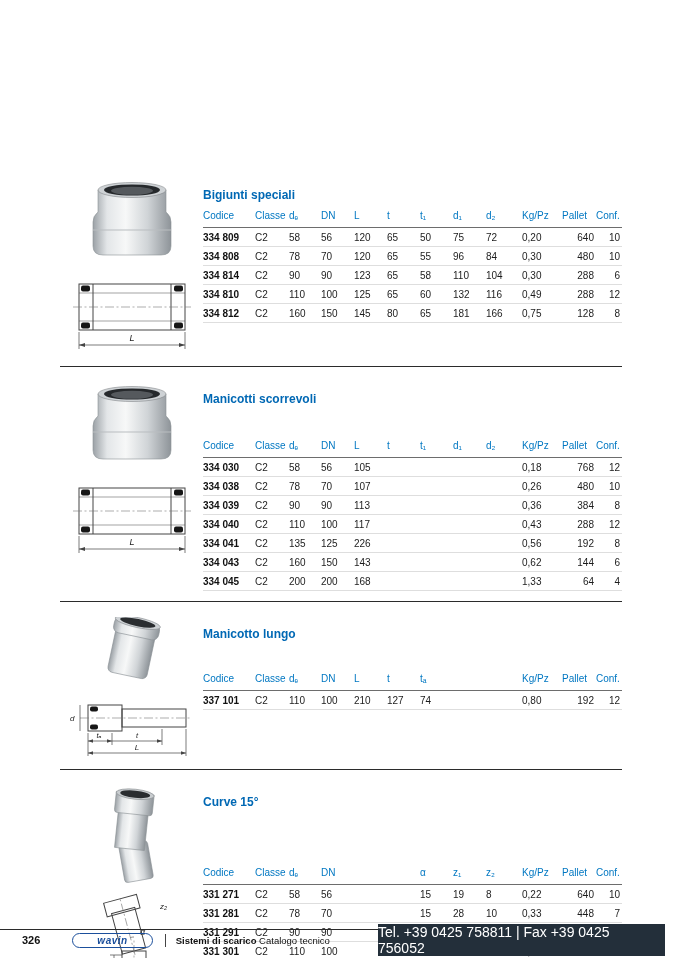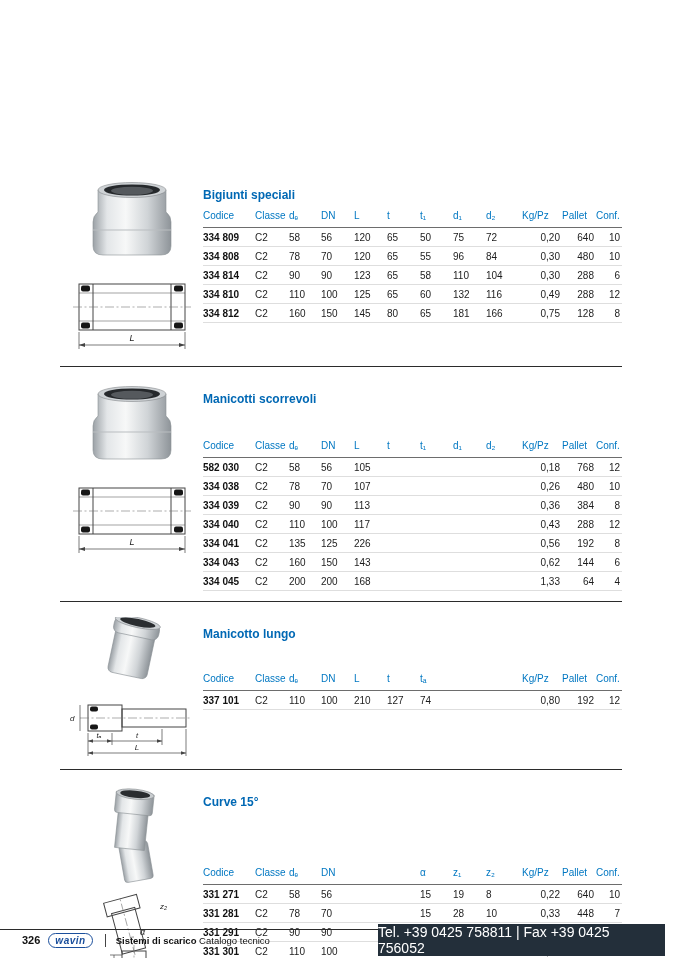--- a/index.html
+++ b/index.html
@@ -21,29 +21,29 @@
   .tg4{margin-bottom:58px}
 
   table.spec{border-collapse:collapse;table-layout:fixed;width:419px}
   table.spec th{font-weight:normal;color:#0077c2;font-size:10px;text-align:left;
     padding:0 2px 6px 0;border-bottom:1px solid #6d6d6d;white-space:nowrap;overflow:hidden}
   table.spec td{font-size:10px;color:#1c1c1c;padding:4px 2px 3px 0;border-bottom:1px solid #dedede;
     white-space:nowrap;overflow:hidden}
   table.spec td.c0{font-weight:bold;color:#111}
   .c0{width:52px}.c1{width:34px}.c2{width:32px}.c3{width:33px}.c4{width:33px}.c5{width:33px}
   .c6{width:33px}.c7{width:33px}.c8{width:36px}
-  .c9{width:40px;text-align:right}.c10{width:34px;text-align:right}.c11{width:26px;text-align:right}
+  .c9{width:40px;text-align:left}.c10{width:34px;text-align:right}.c11{width:26px;text-align:right}
 
   .photo,.drawing{line-height:0}
 
   .footer{position:absolute;left:0;right:12px;bottom:8px;height:21px;border-top:1px solid #2b2b2b;
     display:flex;align-items:center}
   .f-left{flex:1;display:flex;align-items:center;padding-left:22px}
   .pnum{font-size:11px;font-weight:bold;color:#111}
-  .logo{margin-left:8px;border:1px solid #1b4f9c;border-radius:9px;padding:1px 6px;display:inline-flex;align-items:center}
+  .logo{margin-left:32px;border:1px solid #1b4f9c;border-radius:9px;padding:1px 24px;display:inline-flex;align-items:center}
   .logo-text{color:#1b4f9c;font-weight:bold;font-style:italic;font-size:10px;letter-spacing:.5px}
   .vdiv{width:1px;height:13px;background:#444;margin:0 10px 0 12px}
   .f-cat{font-size:9.5px;color:#111}
   .f-cat b{font-weight:bold}
   .f-right{flex:0 0 287px;background:#232f3a;color:#fff;font-size:14px;display:flex;
     align-items:center;justify-content:flex-end;padding-right:14px}
   svg text{font-family:"Liberation Sans","DejaVu Sans",sans-serif}
 </style>
 </head>
 <body>
@@ -257,21 +257,21 @@
                 <th class="c6">t₁</th>
                 <th class="c7">d₁</th>
                 <th class="c8">d₂</th>
                 <th class="c9">Kg/Pz</th>
                 <th class="c10">Pallet</th>
                 <th class="c11">Conf.</th>
               </tr>
             </thead>
           <tbody>
               <tr>
-                <td class="c0">582 030</td>
+                <td class="c0">334 030</td>
                 <td class="c1">C2</td>
                 <td class="c2">58</td>
                 <td class="c3">56</td>
                 <td class="c4">105</td>
                 <td class="c5"></td>
                 <td class="c6"></td>
                 <td class="c7"></td>
                 <td class="c8"></td>
                 <td class="c9">0,18</td>
                 <td class="c10">768</td>

